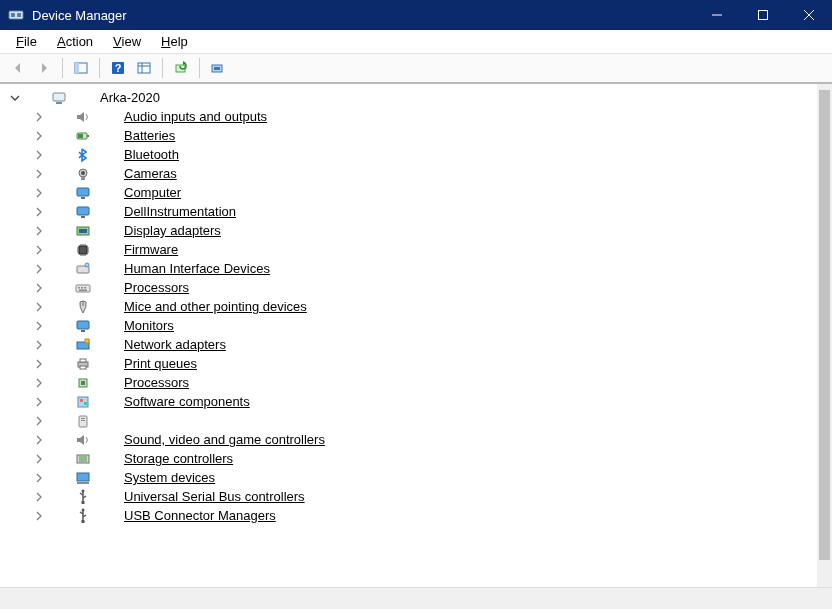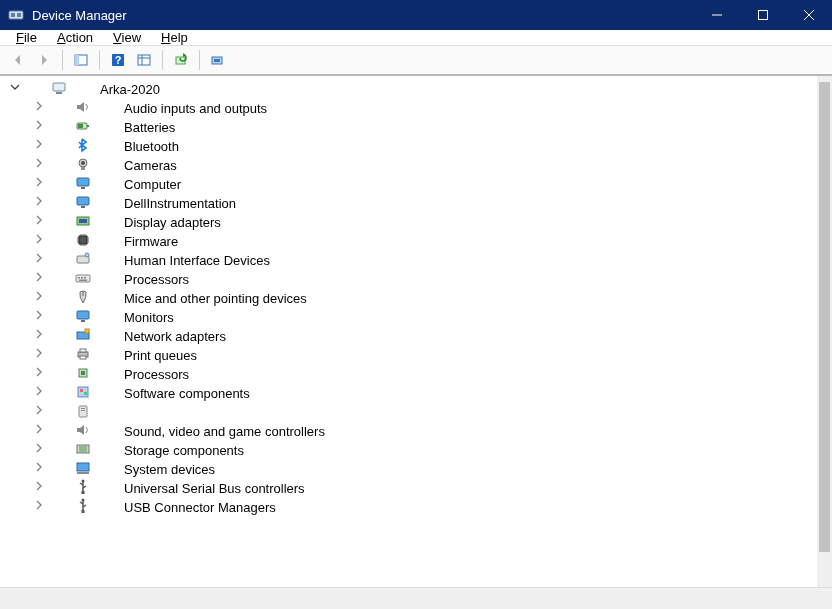--- a/index.html
+++ b/index.html
@@ -43,21 +43,21 @@
   .titlebar .win-btn {
     width: 46px;
     height: 30px;
     display: flex;
     align-items: center;
     justify-content: center;
     color: #fff;
   }
 
   .menubar {
-    height: 16px;
+    height: 24px;
     display: flex;
     align-items: center;
     padding: 0 6px;
     background: #fff;
     border-bottom: 1px solid #e0e0e0;
   }
   .menubar .menu {
     padding: 2px 10px;
     cursor: default;
   }
@@ -87,21 +87,21 @@
     position: relative;
     background: #fff;
   }
   .tree {
     padding: 4px 0 4px 4px;
     height: 100%;
     overflow-y: auto;
   }
   .node {
     display: flex;
-    align-items: flex-start;
+    align-items: center;
     height: 19px;
     line-height: 19px;
     white-space: nowrap;
     cursor: default;
     gap: 27px;
   }
   .exp {
     width: 14px; height: 14px;
     display: inline-flex;
     align-items: center;
@@ -112,21 +112,21 @@
   .icon {
     width: 16px; height: 16px;
     display: inline-flex;
     align-items: center;
     justify-content: center;
     margin-right: 6px;
   }
   .label {
     padding-right: 8px;
   }
-  .child { padding-left: 28px; }
+  .child { padding-left: 28px; text-decoration: underline; }
   .root  { padding-left: 4px; }
   .scrollbar-fake {
     position: absolute;
     right: 0;
     top: 0;
     width: 15px;
     height: 100%;
     background: #f0f0f0;
   }
   .scrollbar-thumb {
@@ -488,21 +488,21 @@
           <span class="exp">
             <svg width="10" height="10" viewBox="0 0 10 10">
               <path d="M3 1 L7 5 L3 9" fill="none" stroke="#808080" stroke-width="1.3"></path>
             </svg>
           </span>
           <span class="icon">
             <svg width="16" height="16" viewBox="0 0 16 16">
               <use href="#ico-storage"></use>
             </svg>
           </span>
-          <span class="label">Storage components</span>
+          <span class="label">Storage controllers</span>
         </div>
         <div class="node child">
           <span class="exp">
             <svg width="10" height="10" viewBox="0 0 10 10">
               <path d="M3 1 L7 5 L3 9" fill="none" stroke="#808080" stroke-width="1.3"></path>
             </svg>
           </span>
           <span class="icon">
             <svg width="16" height="16" viewBox="0 0 16 16">
               <use href="#ico-system"></use>

